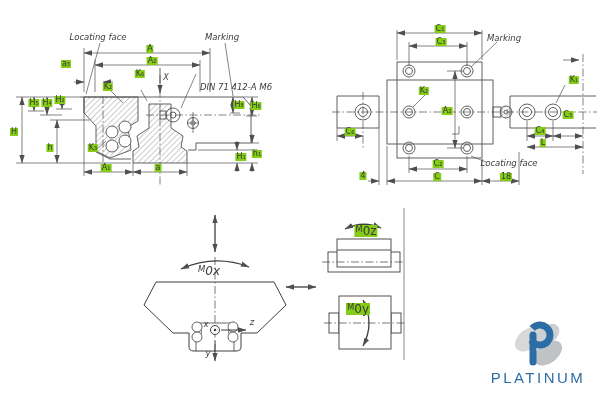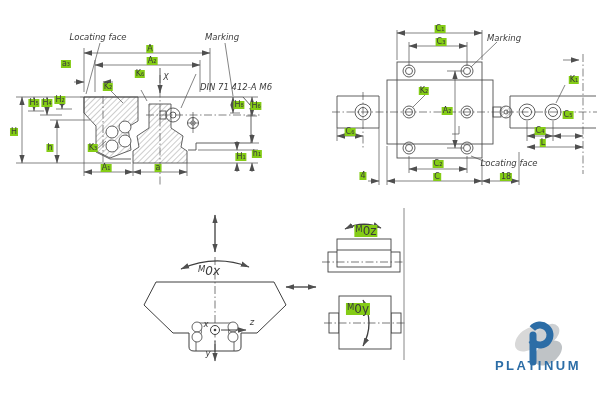--- a/index.html
+++ b/index.html
@@ -6,22 +6,22 @@
   #page{position:relative;width:600px;height:400px;background:#fff;overflow:hidden;
         font-family:"Liberation Sans","DejaVu Sans",sans-serif;}
   #artwork{position:absolute;left:0;top:0;}
   .lbl{position:absolute;transform:translate(-50%,-50%);font-family:"DejaVu Sans","Liberation Sans",sans-serif;
        font-size:8px;color:#3a3a3a;line-height:1;white-space:nowrap;background:#84cc16;padding:0 1px;}
   .lbl.nobg{background:transparent;font-style:italic;}
   .lbl.big{font-size:8.5px;}
   .mlbl{font-size:8.5px;}
   .mlbl sub{font-size:12px;text-align:center;}
   .axis{font-style:italic;font-size:8.5px;background:transparent;}
-  #brand-name{position:absolute;transform:translate(-50%,-50%);left:538px;top:365px;
-       font-size:13px;font-weight:bold;letter-spacing:2.5px;color:#2c6da6;background:transparent;}
+  #brand-name{position:absolute;transform:translate(-50%,-50%);left:538px;top:377px;
+       font-size:15px;font-weight:normal;letter-spacing:2.5px;color:#2c6da6;background:transparent;}
   #brand-email{position:absolute;transform:translate(-50%,-50%);left:538px;top:389px;
        font-size:8.5px;font-weight:bold;color:#1c1c1c;background:transparent;}
 </style>
 </head>
 <body>
 
 <div id="page">
 
 <svg id="artwork" width="600" height="400" viewBox="0 0 600 400">
   <defs>

